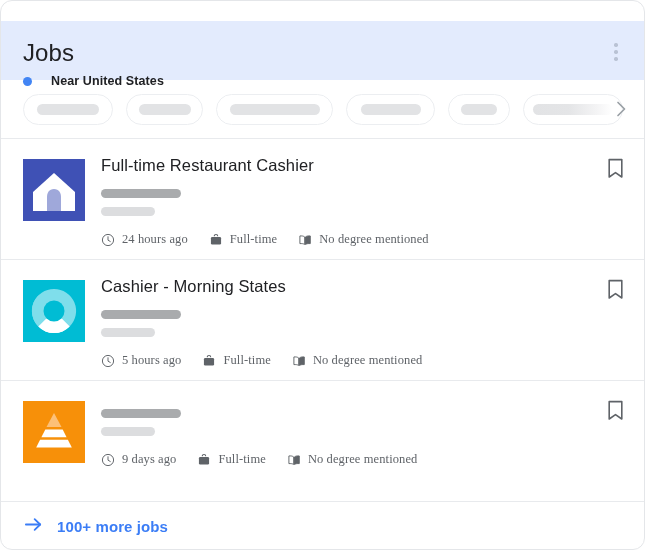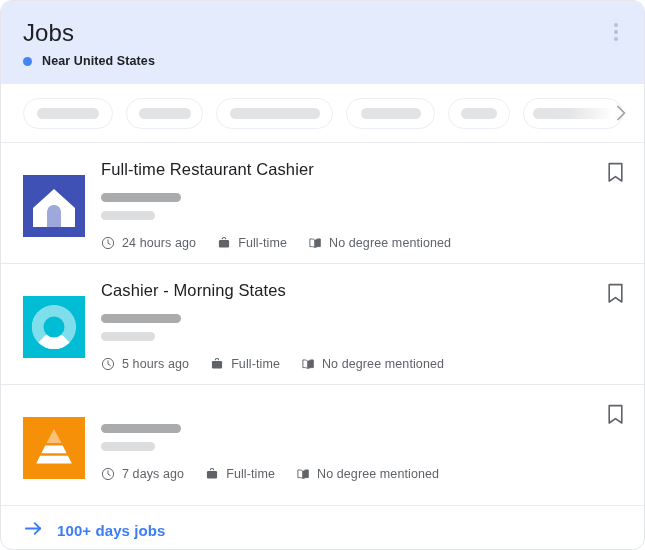--- a/index.html
+++ b/index.html
@@ -23,35 +23,36 @@
     display: flex;
     flex-direction: column;
   }
 
   
   .widget-header {
     background: #e3ebfd;
     padding: 18px 22px 16px 22px;
     position: relative;
     flex: 0 0 auto;
-    height: 83px;
+    height: 59px;
+    margin-top: 20px;
   }
 
   .header-title {
     font-size: 24px;
     font-weight: 400;
     color: #202124;
     line-height: 28px;
     letter-spacing: 0.1px;
   }
 
   .header-sub {
     display: flex;
     align-items: center;
-    gap: 10px;
+    gap: 19px;
     margin-top: 7px;
   }
 
   .loc-dot {
     width: 9px;
     height: 9px;
     border-radius: 50%;
     background: #4285f4;
     flex: 0 0 auto;
   }
@@ -134,21 +135,21 @@
 
   
   .job-list {
     flex: 1 1 auto;
     display: flex;
     flex-direction: column;
   }
 
   .job-card {
     display: flex;
-    align-items: center;
+    align-items: flex-start;
     padding: 15px 38px 14px 22px;
     border-bottom: 1px solid #e8eaed;
     position: relative;
     height: 121px;
     cursor: pointer;
   }
 
   .job-logo {
     width: 62px;
     height: 62px;
@@ -196,20 +197,21 @@
     margin-top: 16px;
     gap: 0px;
   }
 
   .meta-item {
     display: flex;
     align-items: center;
     gap: 7px;
     margin-right: 21px;
     white-space: nowrap;
+    font-family: Liberation Serif, serif;
   }
   .meta-item:last-child { margin-right: 0; }
 
   .meta-item .mi {
     width: 14px;
     height: 14px;
     flex: 0 0 auto;
     display: flex;
     align-items: center;
     justify-content: center;
@@ -412,21 +414,21 @@
         <div class="skel skel-1"></div>
         <div class="skel skel-2"></div>
         <div class="job-meta">
           <div class="meta-item">
             <span class="mi">
               <svg width="14" height="14" viewBox="0 0 16 16" aria-hidden="true">
                 <circle cx="8" cy="8" r="6.4" fill="none" stroke="#5f6368" stroke-width="1.1"></circle>
                 <path d="M8 4.3 L8 8.2 L10.6 9.7" fill="none" stroke="#5f6368" stroke-width="1.1" stroke-linecap="round"></path>
               </svg>
             </span>
-            <span class="meta-text">7 days ago</span>
+            <span class="meta-text">9 days ago</span>
           </div>
           <div class="meta-item">
             <span class="mi">
               <svg width="14" height="14" viewBox="0 0 16 16" aria-hidden="true">
                 <path d="M6 3.6 a2 2 0 0 1 4 0" fill="none" stroke="#5f6368" stroke-width="1.2"></path>
                 <rect x="2.2" y="4.6" width="11.6" height="8.6" rx="1.4" fill="#5f6368"></rect>
               </svg>
             </span>
             <span class="meta-text">Full-time</span>
           </div>
@@ -450,16 +452,16 @@
 
   </div>
 
   <div class="widget-footer">
     <span>
       <svg width="21" height="21" viewBox="0 0 22 22" aria-hidden="true">
         <path d="M3 11 L18 11" fill="none" stroke="#3b7df6" stroke-width="1.9" stroke-linecap="round"></path>
         <path d="M12.2 5.4 L18 11 L12.2 16.6" fill="none" stroke="#3b7df6" stroke-width="1.9" stroke-linecap="round" stroke-linejoin="round"></path>
       </svg>
     </span>
-    <span class="footer-text">100+ days jobs</span>
+    <span class="footer-text">100+ more jobs</span>
   </div>
 
 </div>
 
 </body></html>

